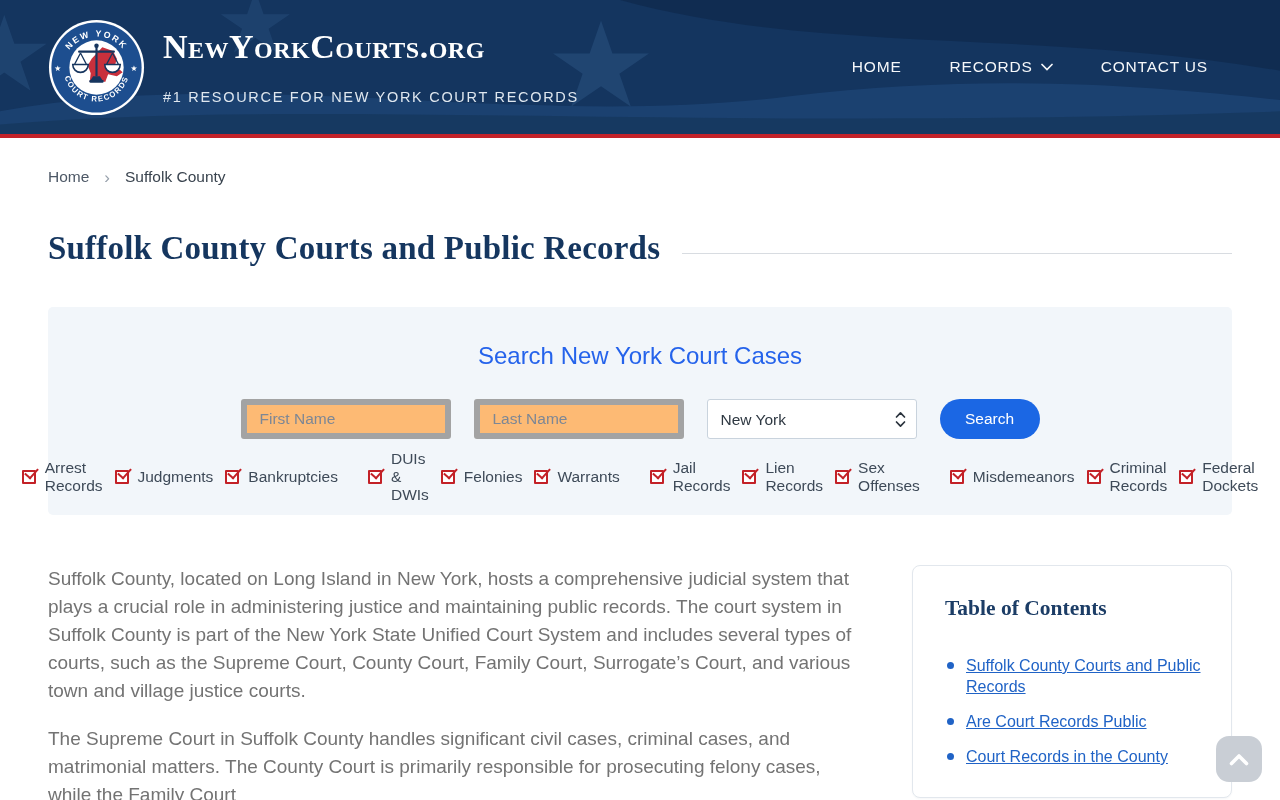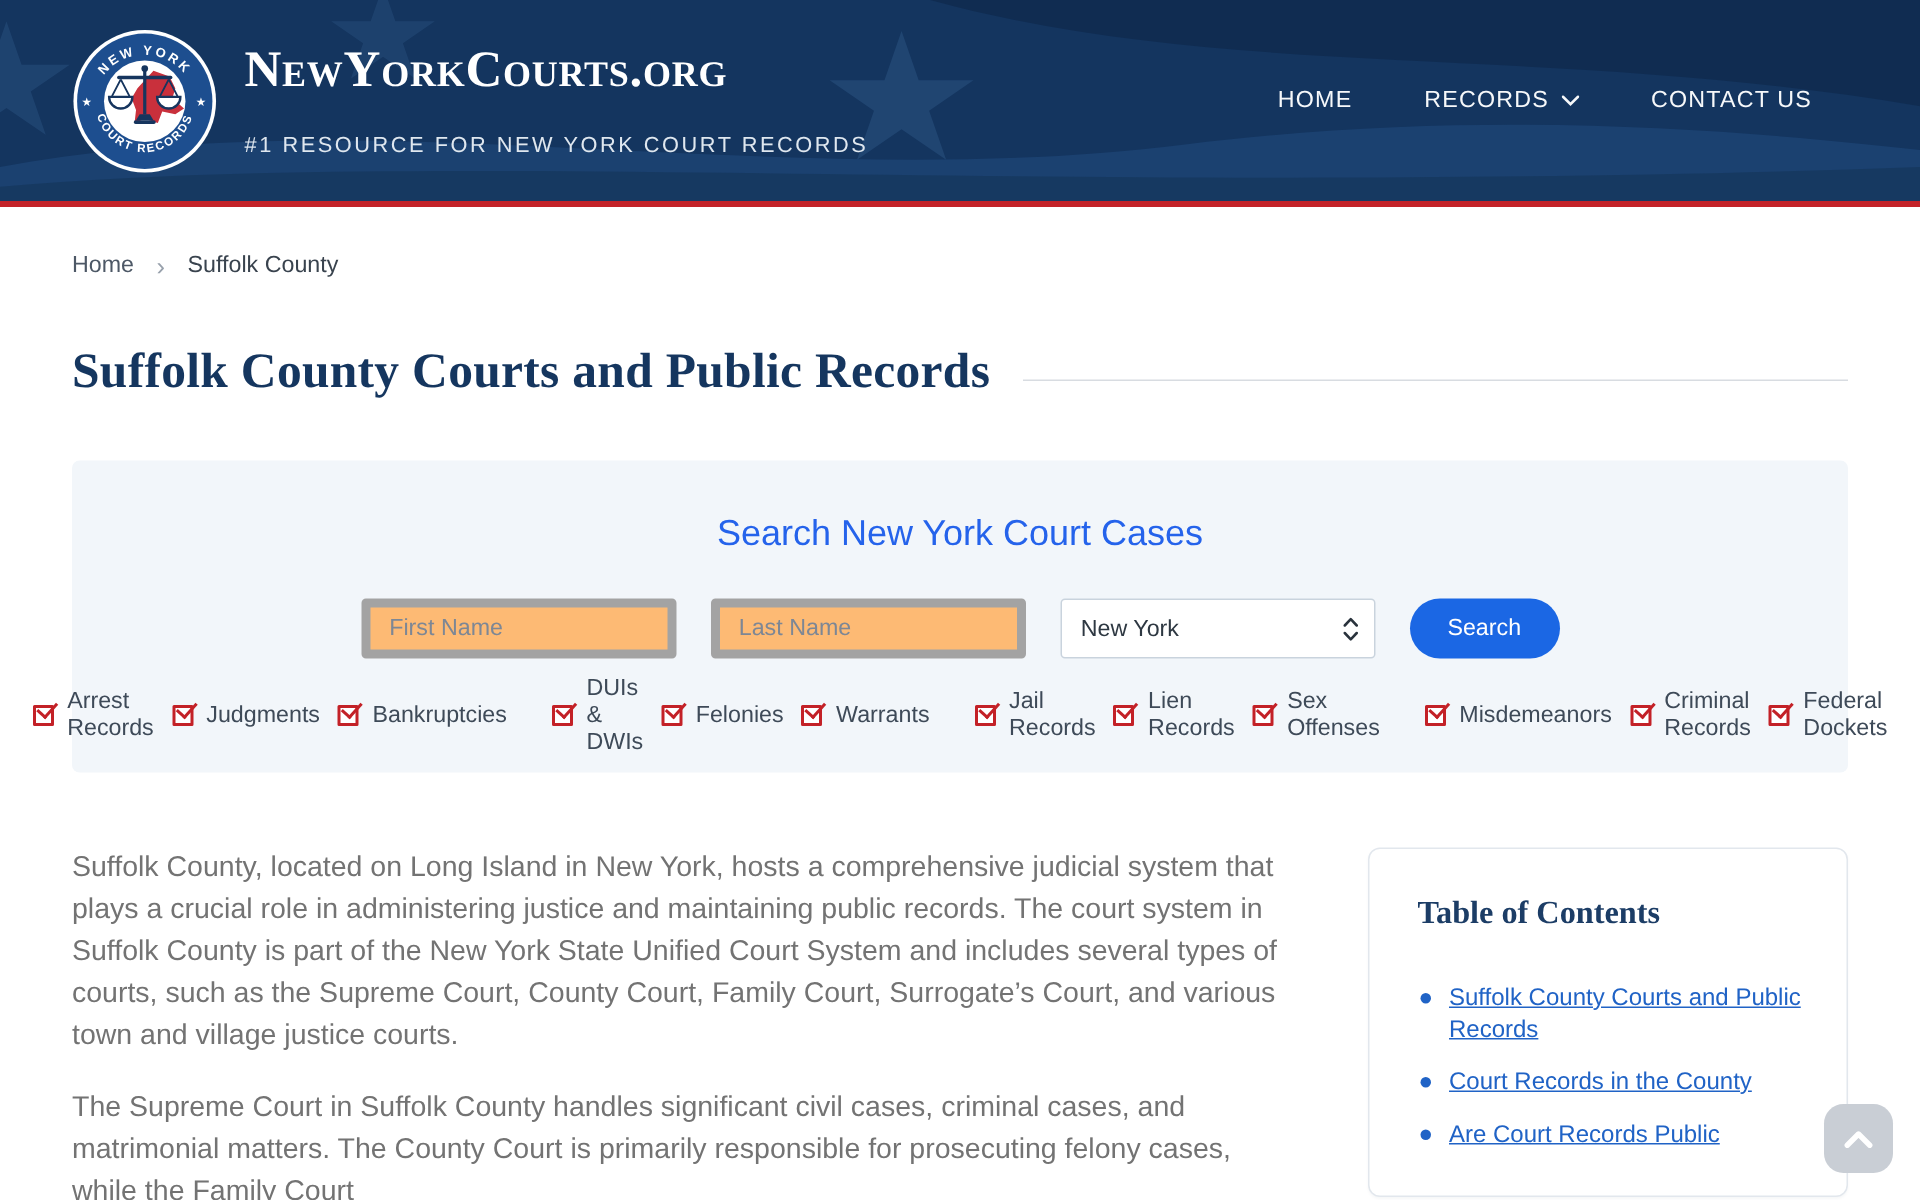--- a/index.html
+++ b/index.html
@@ -234,22 +234,22 @@
   <div class="content">
     <article class="article">
       <p>Suffolk County, located on Long Island in New York, hosts a comprehensive judicial system that plays a crucial role in administering justice and maintaining public records. The court system in Suffolk County is part of the New York State Unified Court System and includes several types of courts, such as the Supreme Court, County Court, Family Court, Surrogate’s Court, and various town and village justice courts.</p>
       <p>The Supreme Court in Suffolk County handles significant civil cases, criminal cases, and matrimonial matters. The County Court is primarily responsible for prosecuting felony cases, while the Family Court</p>
     </article>
 
     <aside class="toc-card">
       <div class="toc-title">Table of Contents</div>
       <ul class="toc-list">
         <li class="toc-item"><span class="toc-bullet"></span><a>Suffolk County Courts and Public Records</a></li>
+        <li class="toc-item"><span class="toc-bullet"></span><a>Are Court Records Public</a></li>
         <li class="toc-item"><span class="toc-bullet"></span><a>Court Records in the County</a></li>
-        <li class="toc-item"><span class="toc-bullet"></span><a>Are Court Records Public</a></li>
       </ul>
     </aside>
   </div>
 
   <button class="scroll-top">
     <svg width="20" height="13" viewBox="0 0 20 13" aria-hidden="true">
         <path d="M2.5,10.5 L10,3 L17.5,10.5" fill="none" stroke="#ffffff" stroke-width="3.6" stroke-linecap="round" stroke-linejoin="round"></path>
       </svg>
   </button>
 

